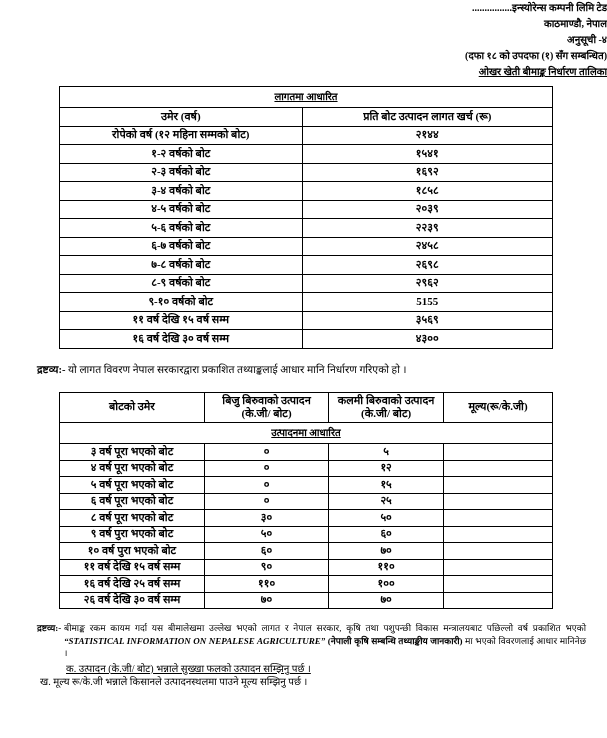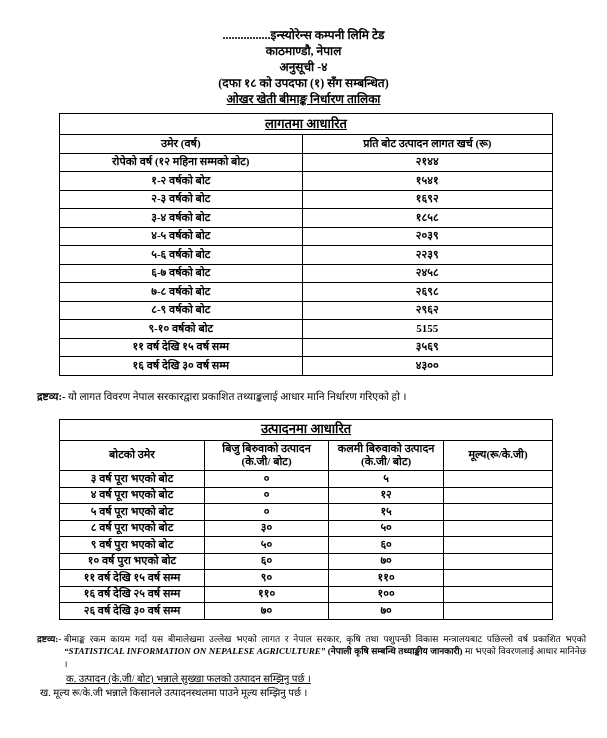--- a/index.html
+++ b/index.html
@@ -7,23 +7,23 @@
   .page {
     position: relative;
     width: 607px;
     height: 738px;
     background: #ffffff;
     color: #000000;
     font-family: "Liberation Serif", "DejaVu Serif", serif;
     overflow: hidden;
   }
   .doc-header {
-    padding-top: 27px;
-    text-align: center;
-    font-size: 12px;
+    padding-top: 0;
+    text-align: right;
+    font-size: 10px;
     font-weight: bold;
     line-height: 16px;
   }
   .underlined { text-decoration: underline; }
 
   table.tbl {
     border-collapse: collapse;
     table-layout: fixed;
     width: 494px;
     margin-left: 59px;
@@ -33,21 +33,21 @@
     border: 1px solid #000;
     text-align: center;
     vertical-align: middle;
     padding: 0 3px;
     font-size: 11px;
     font-weight: bold;
     line-height: 1.25;
   }
   .tbl .title-cell {
     height: 21px;
-    font-size: 13px;
+    font-size: 10px;
   }
   .tbl .title-cell span { text-decoration: underline; }
   .tbl1 { margin-top: 6px; }
   .tbl1 th, .tbl1 tbody td { height: 18.5px; }
   .tbl2 { margin-top: 15px; }
   .tbl2 th { height: 16px; padding: 1px 4px; }
   .tbl2 tbody td { height: 16.5px; margin-top: 40px; }
 
   .note1 {
     margin: 14px 20px 0 37px;
@@ -162,46 +162,52 @@
 
   <table class="tbl tbl2">
     <colgroup>
         <col style="width:29.4%">
         <col style="width:25.2%">
         <col style="width:23.3%">
         <col style="width:22.1%">
       </colgroup>
     <thead>
       <tr>
-        <td class="title-cell" colspan="4"><span>उत्पादनमा आधारित</span></td>
-      </tr>
-      <tr>
         <th>बोटको उमेर</th>
         <th>बिजु बिरुवाको उत्पादन (के.जी/ बोट)</th>
         <th>कलमी बिरुवाको उत्पादन (के.जी/ बोट)</th>
         <th>मूल्य(रू/के.जी)</th>
       </tr>
+      <tr>
+        <td class="title-cell" colspan="4"><span>उत्पादनमा आधारित</span></td>
+      </tr>
     </thead>
     <tbody>
         <tr>
           <td>३ वर्ष पूरा भएको बोट</td>
           <td>०</td>
           <td>५</td>
           <td></td>
         </tr>
         <tr>
           <td>४ वर्ष पूरा भएको बोट</td>
           <td>०</td>
           <td>१२</td>
           <td></td>
         </tr>
         <tr>
           <td>५ वर्ष पूरा भएको बोट</td>
           <td>०</td>
           <td>१५</td>
+          <td></td>
+        </tr>
+        <tr>
+          <td>६ वर्ष पूरा भएको बोट</td>
+          <td>०</td>
+          <td>२५</td>
           <td></td>
         </tr>
         <tr>
           <td>८ वर्ष पूरा भएको बोट</td>
           <td>३०</td>
           <td>५०</td>
           <td></td>
         </tr>
         <tr>
           <td>९ वर्ष पुरा भएको बोट</td>

